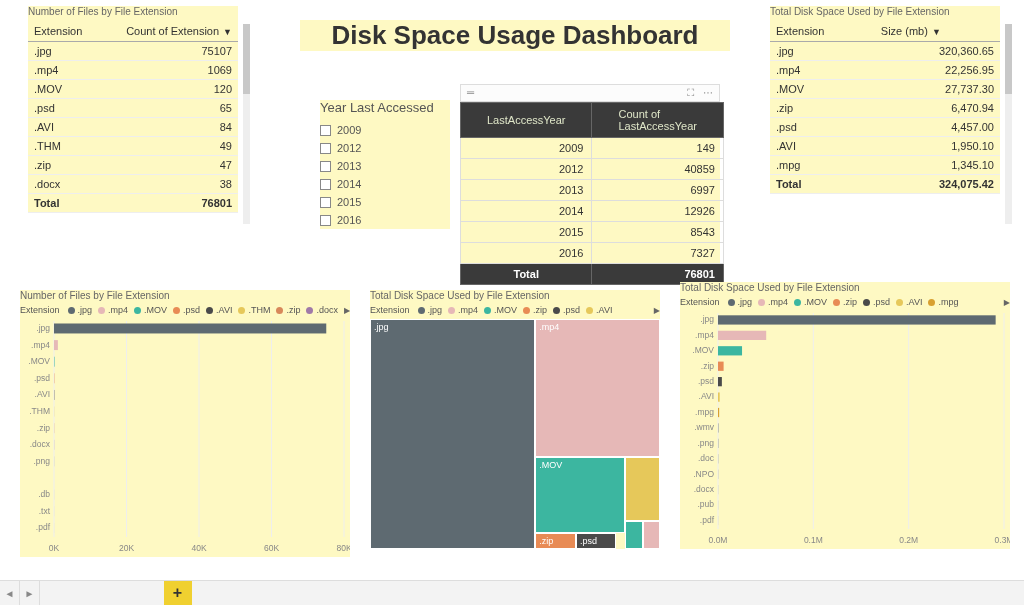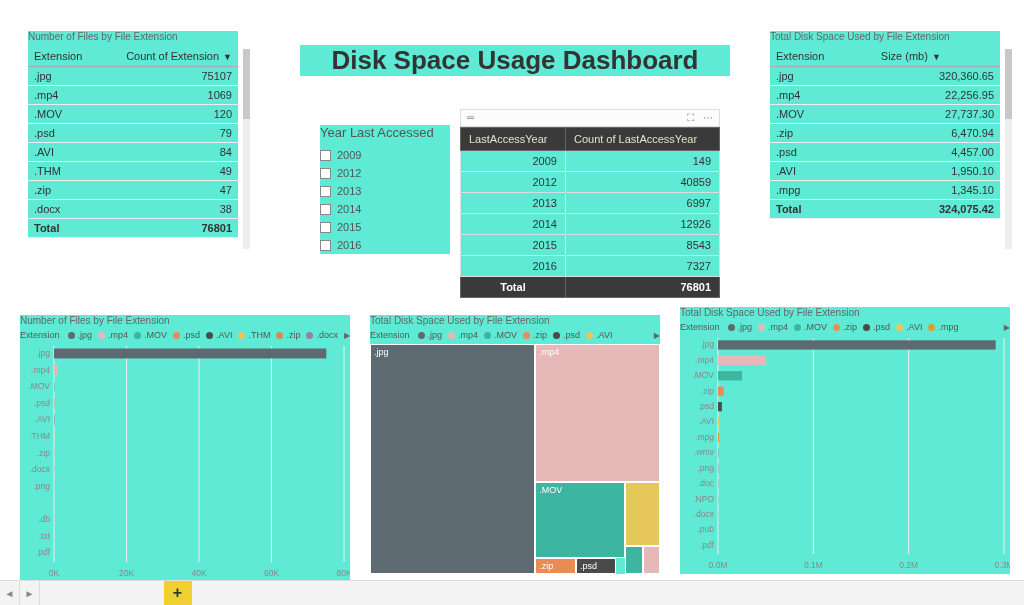--- a/index.html
+++ b/index.html
@@ -1,31 +1,31 @@
 <!DOCTYPE html>
 <html><head>
 <meta charset="utf-8">
 <style>
   * { box-sizing: border-box; margin: 0; padding: 0; }
   body { font-family: "Segoe UI", Arial, sans-serif; font-size: 11px; background: #fff; width: 1024px; height: 605px; overflow: hidden; position: relative; color: #333; }
   .canvas { position: relative; width: 1024px; height: 580px; background: #fff; }
-  .viz { position: absolute; background: #5eead4; margin-top: 25px; }
+  .viz { position: absolute; background: #fef9c3; }
   .viz-title { font-size: 10px; color: #666; margin-bottom: 4px; font-weight: normal; }
   .tbl { width: 100%; border-collapse: collapse; font-size: 11px; }
   .tbl th { text-align: left; font-weight: normal; padding: 4px 6px; border-bottom: 1px solid #aaa; color: #333; }
   .tbl td { padding: 3px 6px; border-bottom: 1px solid #eee; }
   .tbl td.num { text-align: right; }
   .tbl tr.total td { border-top: 1px solid #333; font-weight: bold; }
   .dropicon { font-size: 9px; margin-left: 4px; }
   .dashboard-title { font-size: 26px; font-weight: bold; text-align: center; color: #333; }
   .slicer-title { font-size: 13px; color: #555; margin-bottom: 6px; }
   .slicer-item { display: flex; align-items: center; padding: 3px 0; font-size: 11px; color: #555; }
   .slicer-box { width: 11px; height: 11px; border: 1px solid #888; margin-right: 6px; background: #fff; }
   .darktbl { width: 100%; border-collapse: collapse; font-size: 11px; }
-  .darktbl th { background: #3a3a3a; color: #dfe6c8; padding: 5px 8px; text-align: left; font-weight: normal; border: 1px solid #666; }
+  .darktbl th { background: #3a3a3a; color: #dfe6c8; padding: 5px 26px; text-align: left; font-weight: normal; border: 1px solid #666; }
   .darktbl th:last-child { }
   .darktbl td { padding: 4px 8px; border: 1px solid #ddd; text-align: right; }
   .darktbl tr.total td { background: #3a3a3a; color: #fff; font-weight: bold; border: 1px solid #666; }
   .darktbl tr.total td:first-child { text-align: center; }
   .toolbar { display: flex; justify-content: space-between; padding: 2px 6px; border: 1px solid #ddd; margin-bottom: 0; background: #fcfcfc; }
   .toolbar span { color: #888; cursor: default; font-size: 10px; }
   .legend { display: flex; flex-wrap: nowrap; align-items: center; font-size: 9px; color: #555; gap: 6px; overflow: hidden; }
   .legend-label { font-weight: normal; margin-right: 2px; }
   .legend-item { display: inline-flex; align-items: center; gap: 3px; white-space: nowrap; }
   .dot { width: 7px; height: 7px; border-radius: 50%; display: inline-block; }
@@ -63,21 +63,21 @@
           <tr>
             <td>.mp4</td>
             <td class="num">1069</td>
           </tr>
           <tr>
             <td>.MOV</td>
             <td class="num">120</td>
           </tr>
           <tr>
             <td>.psd</td>
-            <td class="num">79</td>
+            <td class="num">65</td>
           </tr>
           <tr>
             <td>.AVI</td>
             <td class="num">84</td>
           </tr>
           <tr>
             <td>.THM</td>
             <td class="num">49</td>
           </tr>
           <tr>

